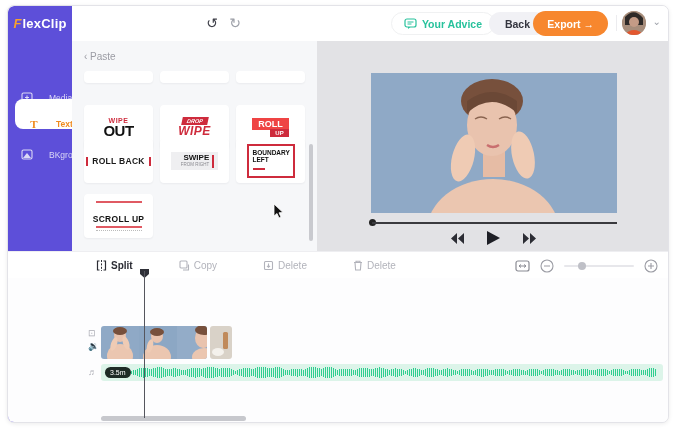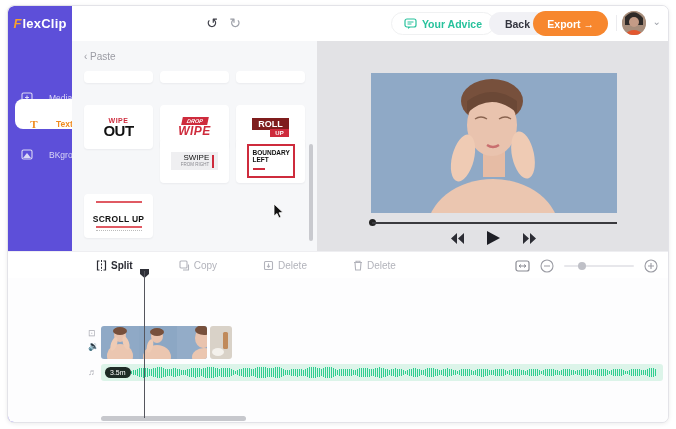--- a/index.html
+++ b/index.html
@@ -40,27 +40,27 @@
   .panel-title { position:absolute; left:0; top:9px; width:100%; text-align:center; font-size:11px; font-weight:bold; color:#17181F; }
   .card { position:absolute; width:69px; height:44px; background:#fff; border-radius:4px; box-shadow:0 1px 2px rgba(20,20,40,.05);
           display:flex; flex-direction:column; align-items:center; justify-content:center; cursor:pointer; overflow:hidden; }
   .stub { height:12px; top:30px; }
   .c1 { left:12px; }  .c2 { left:88px; } .c3 { left:164px; }
   .row1 { top:64px; } .row2 { top:98px; } .row3 { top:153px; }
   .wipe-top { font-size:7px; font-weight:bold; color:#CE2B3C; letter-spacing:.5px; }
   .wipe-bottom { font-size:15px; font-weight:bold; color:#111; letter-spacing:-.5px; line-height:14px; }
   .drop-top { background:#CE2B3C; color:#fff; font-size:5.5px; font-weight:bold; font-style:italic; padding:1px 5px; transform:skewX(-12deg); }
   .drop-bottom { font-size:12px; font-weight:bold; font-style:italic; color:#CE2B3C; letter-spacing:.5px; line-height:13px; }
-  .rollup-a { background:#7f1d1d; color:#fff; font-size:9px; font-weight:bold; padding:1px 6px; }
+  .rollup-a { background:#ef4444; color:#fff; font-size:9px; font-weight:bold; padding:1px 6px; }
   .rollup-b { background:#CE2B3C; color:#fff; font-size:6px; font-weight:bold; padding:1px 5px; margin-left:18px; margin-top:-1px; }
   .rollback { font-size:8.5px; font-weight:bold; color:#1A1A1A; letter-spacing:.3px; display:flex; align-items:center; gap:4px; }
   .rb-bar { display:inline-block; width:2px; height:9px; background:#CE2B3C; }
   .swipe-wrap { background:#EFEFF1; padding:2px 4px 2px 10px; display:flex; align-items:center; gap:3px; }
   .swipe-txt { text-align:right; }
-  .swipe-top { font-size:8px; font-weight:normal; color:#111; line-height:8px; }
+  .swipe-top { font-size:8px; font-weight:bold; color:#111; line-height:8px; }
   .swipe-bottom { font-size:4.5px; color:#8A8A90; line-height:6px; }
   .swipe-bar { width:2px; height:13px; background:#CE2B3C; }
   .boundary { width:48px; height:34px; border:2px solid #CE2B3C; padding:3px 4px; display:flex; flex-direction:column; align-items:flex-start; }
   .boundary-txt { font-size:6.5px; font-weight:bold; color:#111; line-height:7px; text-align:left; }
   .boundary-line { width:12px; height:2px; background:#CE2B3C; margin-top:5px; }
   .scroll-line { width:46px; height:2px; background:#E05A63; }
   .scroll-txt { font-size:8.5px; font-weight:bold; color:#111; margin:11px 0 2px; letter-spacing:.3px; }
   .scroll-dots { width:46px; border-top:1px dotted #BBB; margin-top:2px; }
   .panel-scrollbar { position:absolute; left:237px; top:103px; width:4px; height:97px; background:#C9CACF; border-radius:2px; cursor:pointer; }
 
@@ -172,20 +172,27 @@
     </div>
     <div class="card row1 c2">
       <div class="drop-top">DROP</div>
       <div class="drop-bottom">WIPE</div>
     </div>
     <div class="card row1 c3">
       <div class="rollup-a">ROLL</div>
       <div class="rollup-b">UP</div>
     </div>
 
+    <div class="card row2 c1">
+      <div class="rollback">
+          <span class="rb-bar"></span>
+          <span>ROLL BACK</span>
+          <span class="rb-bar"></span>
+        </div>
+    </div>
     <div class="card row2 c2">
       <div class="swipe-wrap">
         <div class="swipe-txt">
           <div class="swipe-top">SWIPE</div>
           <div class="swipe-bottom">FROM RIGHT</div>
         </div>
         <div class="swipe-bar"></div>
       </div>
     </div>
     <div class="card row2 c3">

